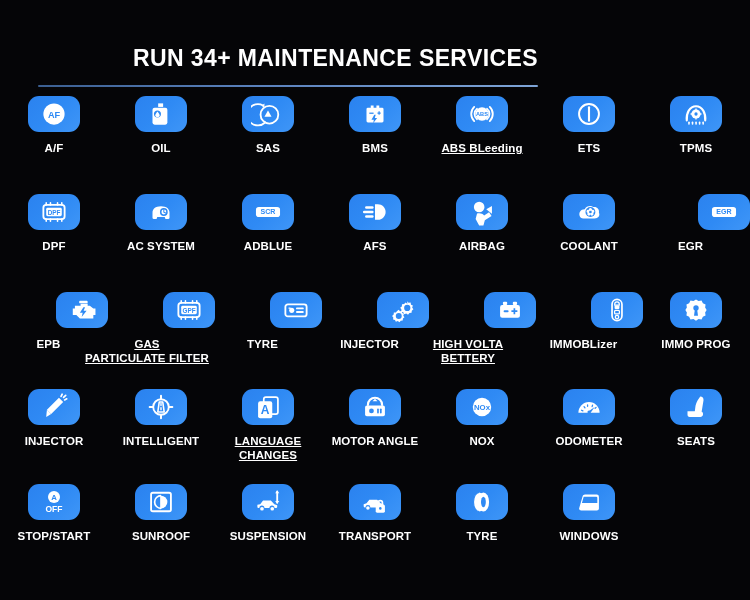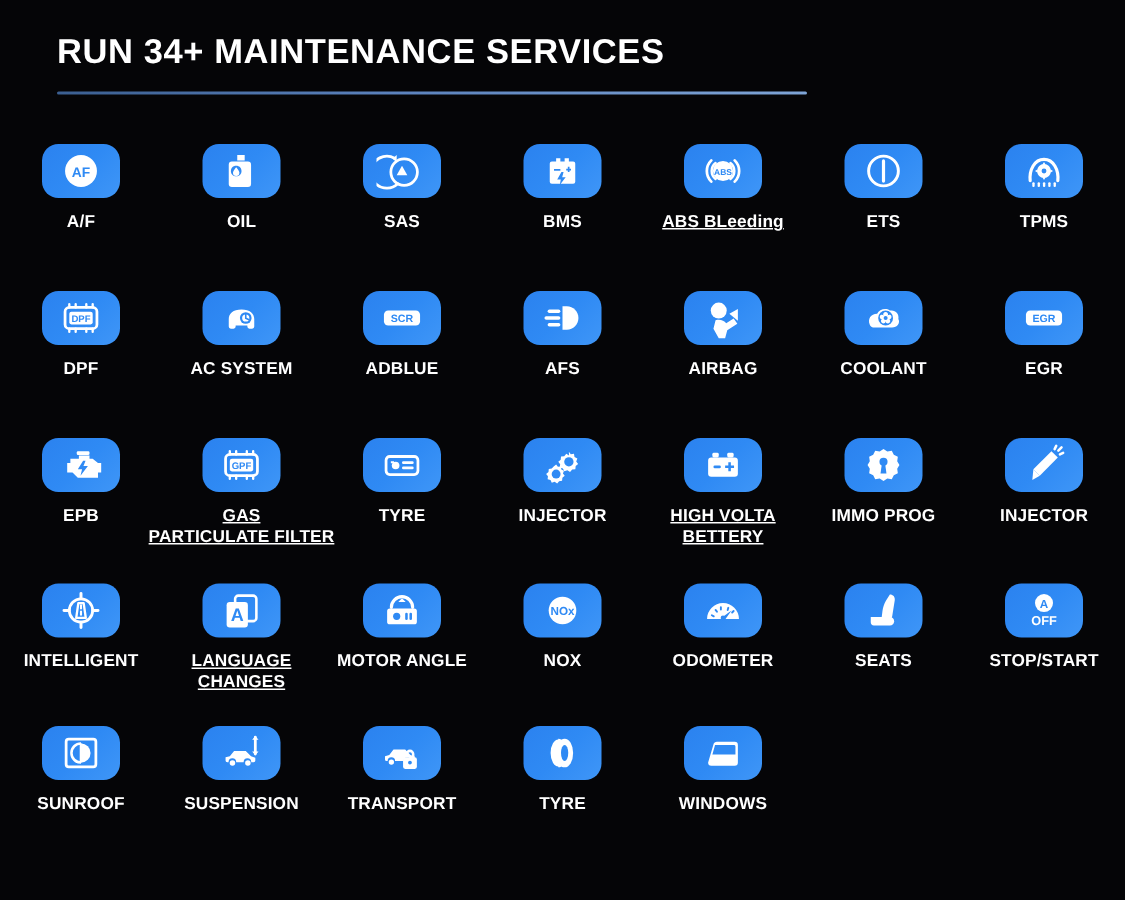--- a/index.html
+++ b/index.html
@@ -9,21 +9,21 @@
     font-family: "Liberation Sans", sans-serif;
     overflow: hidden;
   }
   #page {
     position: relative;
     width: 750px; height: 600px;
     background: #050507;
   }
 
   
-  #header { position: absolute; left: 38px; top: 22px; width: 500px; }
+  #header { position: absolute; left: 38px; top: 46px; width: 500px; text-align: right; }
   #page-title {
     color: #ffffff;
     font-size: 23px;
     font-weight: bold;
     letter-spacing: 0.4px;
     line-height: 1.1;
     white-space: nowrap;
   }
   #title-rule {
     margin-top: 14px;
@@ -44,21 +44,21 @@
     row-gap: 0px;
   }
   .cell {
     width: 107px;
     display: flex;
     flex-direction: column;
     align-items: center;
   }
   .r0 { height: 97px; }
   .r1 { height: 98px; }
-  .r2 { height: 97px; }
+  .r2 { height: 97px; align-items: flex-end; }
   .r3 { height: 95px; }
   .r4 { height: 95px; }
 
   .tile {
     width: 52px; height: 36px;
     border-radius: 11px;
     background: linear-gradient(135deg, #2b82ef 0%, #2f8af4 50%, #3f96f7 100%);
     display: flex; align-items: center; justify-content: center;
     flex: none;
   }
@@ -303,20 +303,32 @@
             <rect x="10" y="17" width="28" height="18" rx="3" fill="#ffffff"></rect>
             <rect x="14" y="12.5" width="6" height="4.5" rx="1.4" fill="#ffffff"></rect>
             <rect x="28" y="12.5" width="6" height="4.5" rx="1.4" fill="#ffffff"></rect>
             <rect x="15" y="24.5" width="7" height="2.6" rx="1.3" fill="#2f8af4"></rect>
             <path d="M29 21.5h2.4v3h3v2.4h-3v3H29v-3h-3v-2.4h3z" fill="#2f8af4"></path>
           </svg>
         </div>
         <div class="label wide">HIGH VOLTA
 BETTERY</div>
       </div>
+      <div class="cell r2">
+        <div class="tile">
+          <svg width="34" height="34" viewBox="0 0 48 48" fill="none">
+            <rect x="17" y="9" width="14" height="30" rx="7" stroke="#ffffff" stroke-width="2.4"></rect>
+            <path d="M24 12.5a3.2 3.2 0 0 1 3.2 3.2v1.3h-6.4v-1.3A3.2 3.2 0 0 1 24 12.5z" stroke="#ffffff" stroke-width="1.8"></path>
+            <rect x="20.6" y="17.5" width="6.8" height="5" rx="1.4" fill="#ffffff"></rect>
+            <rect x="20.6" y="24.5" width="6.8" height="5" rx="1.4" stroke="#ffffff" stroke-width="1.8"></rect>
+            <circle cx="24" cy="34" r="2.4" stroke="#ffffff" stroke-width="1.8"></circle>
+          </svg>
+        </div>
+        <div class="label">IMMOBLizer</div>
+      </div>
       <div class="cell r3">
         <div class="tile">
           <svg width="34" height="34" viewBox="0 0 48 48" fill="none">
             <path d="M24 9l3.6 2.2 4.2-.6 1.9 3.8 3.8 1.9-.6 4.2L39 24l-2.1 3.5.6 4.2-3.8 1.9-1.9 3.8-4.2-.6L24 39l-3.6-2.2-4.2.6-1.9-3.8-3.8-1.9.6-4.2L9 24l2.1-3.5-.6-4.2 3.8-1.9 1.9-3.8 4.2.6z" fill="#ffffff"></path>
             <circle cx="24" cy="21" r="3.8" fill="#2f8af4"></circle>
             <path d="M22.3 24h3.4l1.1 8h-5.6z" fill="#2f8af4"></path>
           </svg>
         </div>
         <div class="label">IMMO PROG</div>
       </div>

